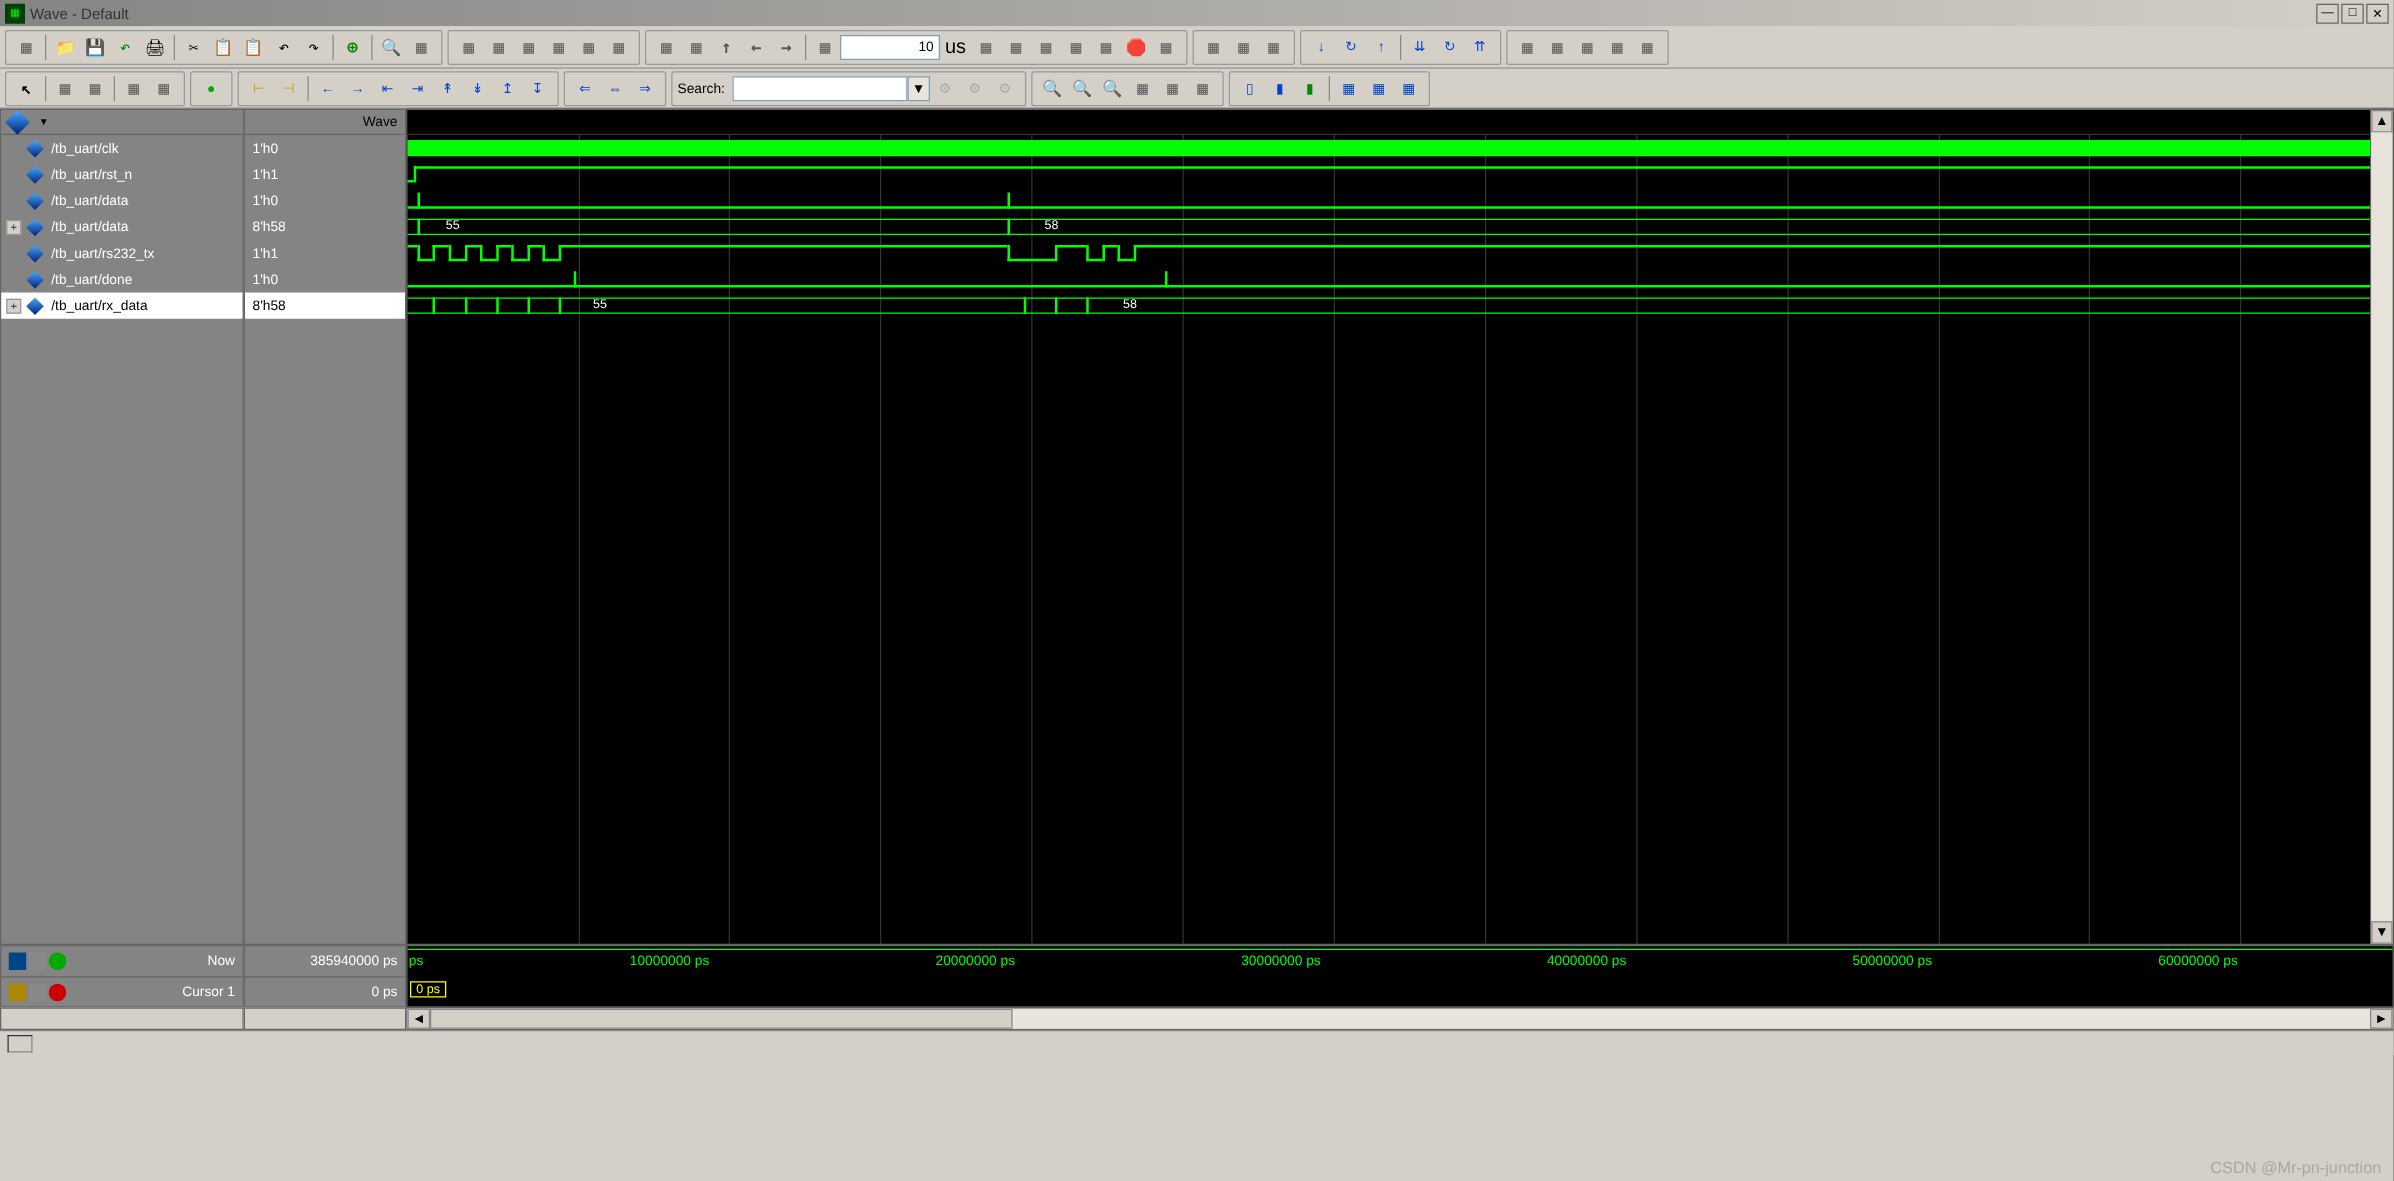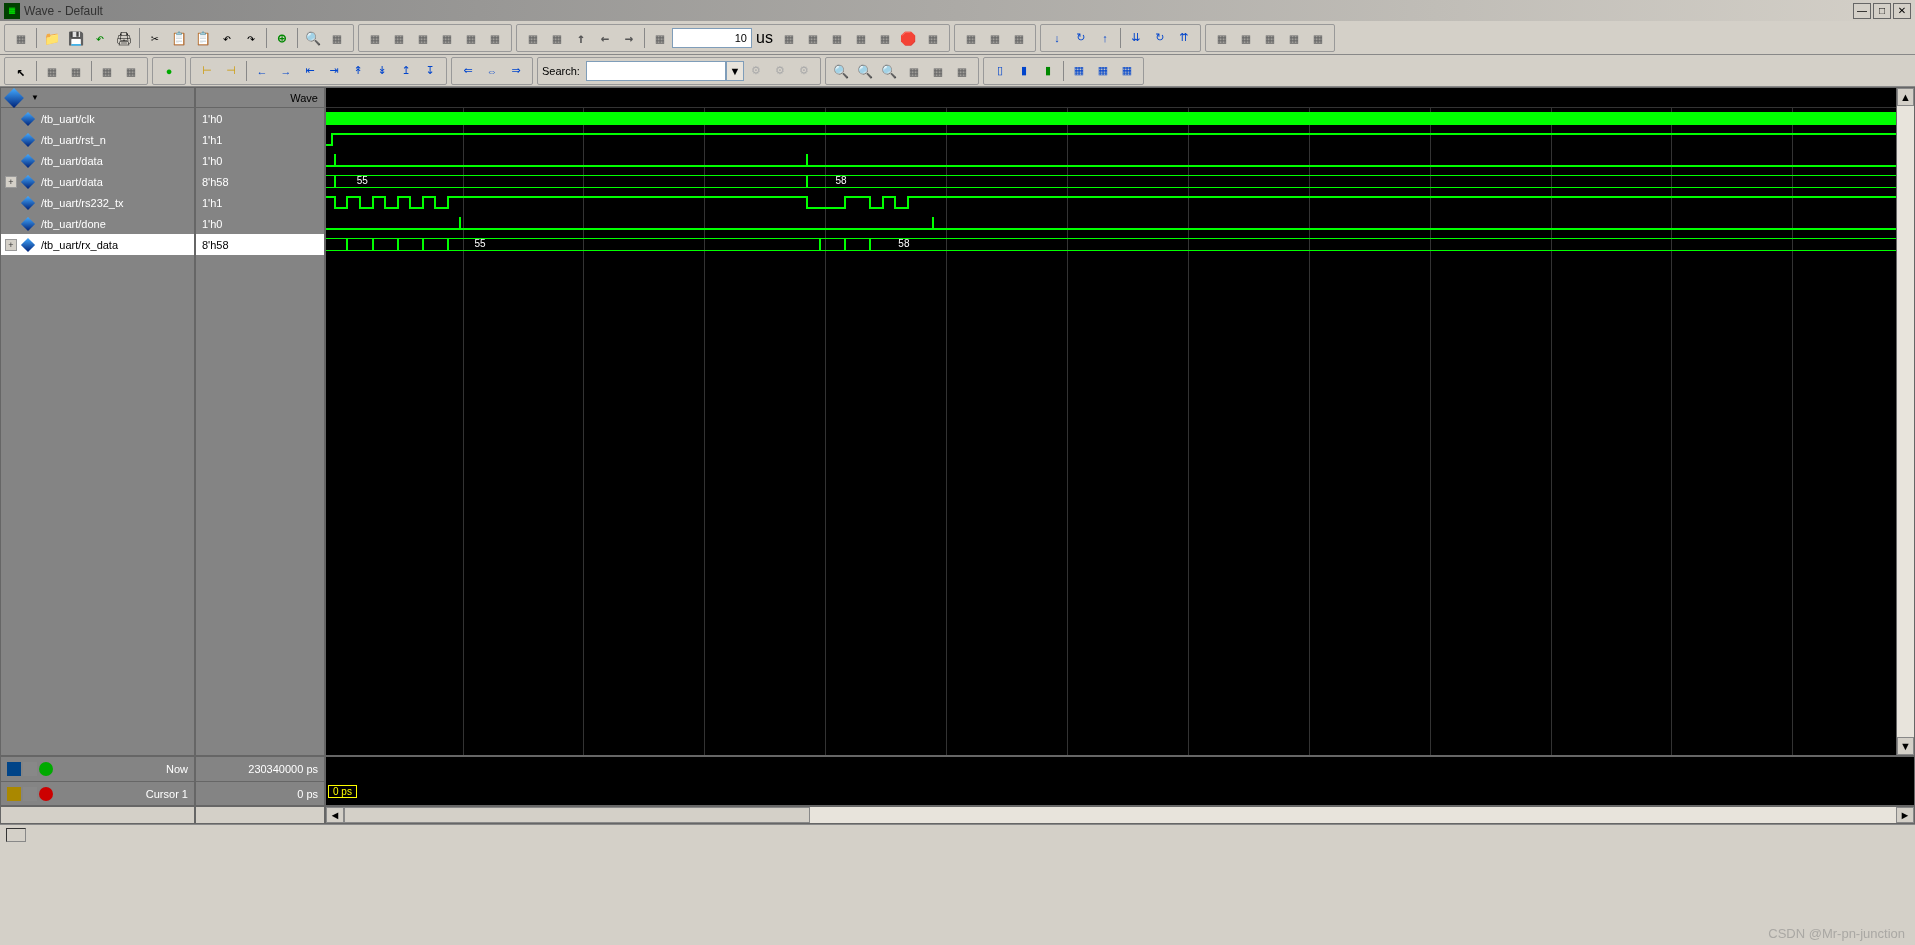--- a/index.html
+++ b/index.html
@@ -579,27 +579,39 @@
       <div class="icons">
         <div class="mini-icon" style="background:#a80"></div>
         <div class="mini-icon" style="background:#888"></div>
         <div class="mini-icon" style="background:#c00;border-radius:50%"></div>
       </div>
       <span>Cursor 1</span>
     </div>
   </div>
   <div class="bottom-mid">
     <div class="bottom-row">
-      <span>230340000 ps</span>
+      <span>385940000 ps</span>
     </div>
     <div class="bottom-row">
       <span>0 ps</span>
     </div>
   </div>
   <div class="bottom-wave">
+    <div class="time-ruler">
+      <div class="time-axis-line"></div>
+      <span class="time-tick" style="left:1px;">ps</span>
+      <div id="time-ticks">
+          <span class="time-tick" style="left: 11.2%;">10000000 ps</span>
+          <span class="time-tick" style="left: 26.6%;">20000000 ps</span>
+          <span class="time-tick" style="left: 42%;">30000000 ps</span>
+          <span class="time-tick" style="left: 57.4%;">40000000 ps</span>
+          <span class="time-tick" style="left: 72.8%;">50000000 ps</span>
+          <span class="time-tick" style="left: 88.2%;">60000000 ps</span>
+        </div>
+    </div>
     <div class="cursor-marker">0 ps</div>
   </div>
 </div>
 
 <div class="hscroll-row">
   <div class="hscroll-left"></div>
   <div class="hscroll-mid"></div>
   <div class="hscroll-main">
     <div class="hscroll-arrow">◄</div>
     <div class="hscroll-track">

